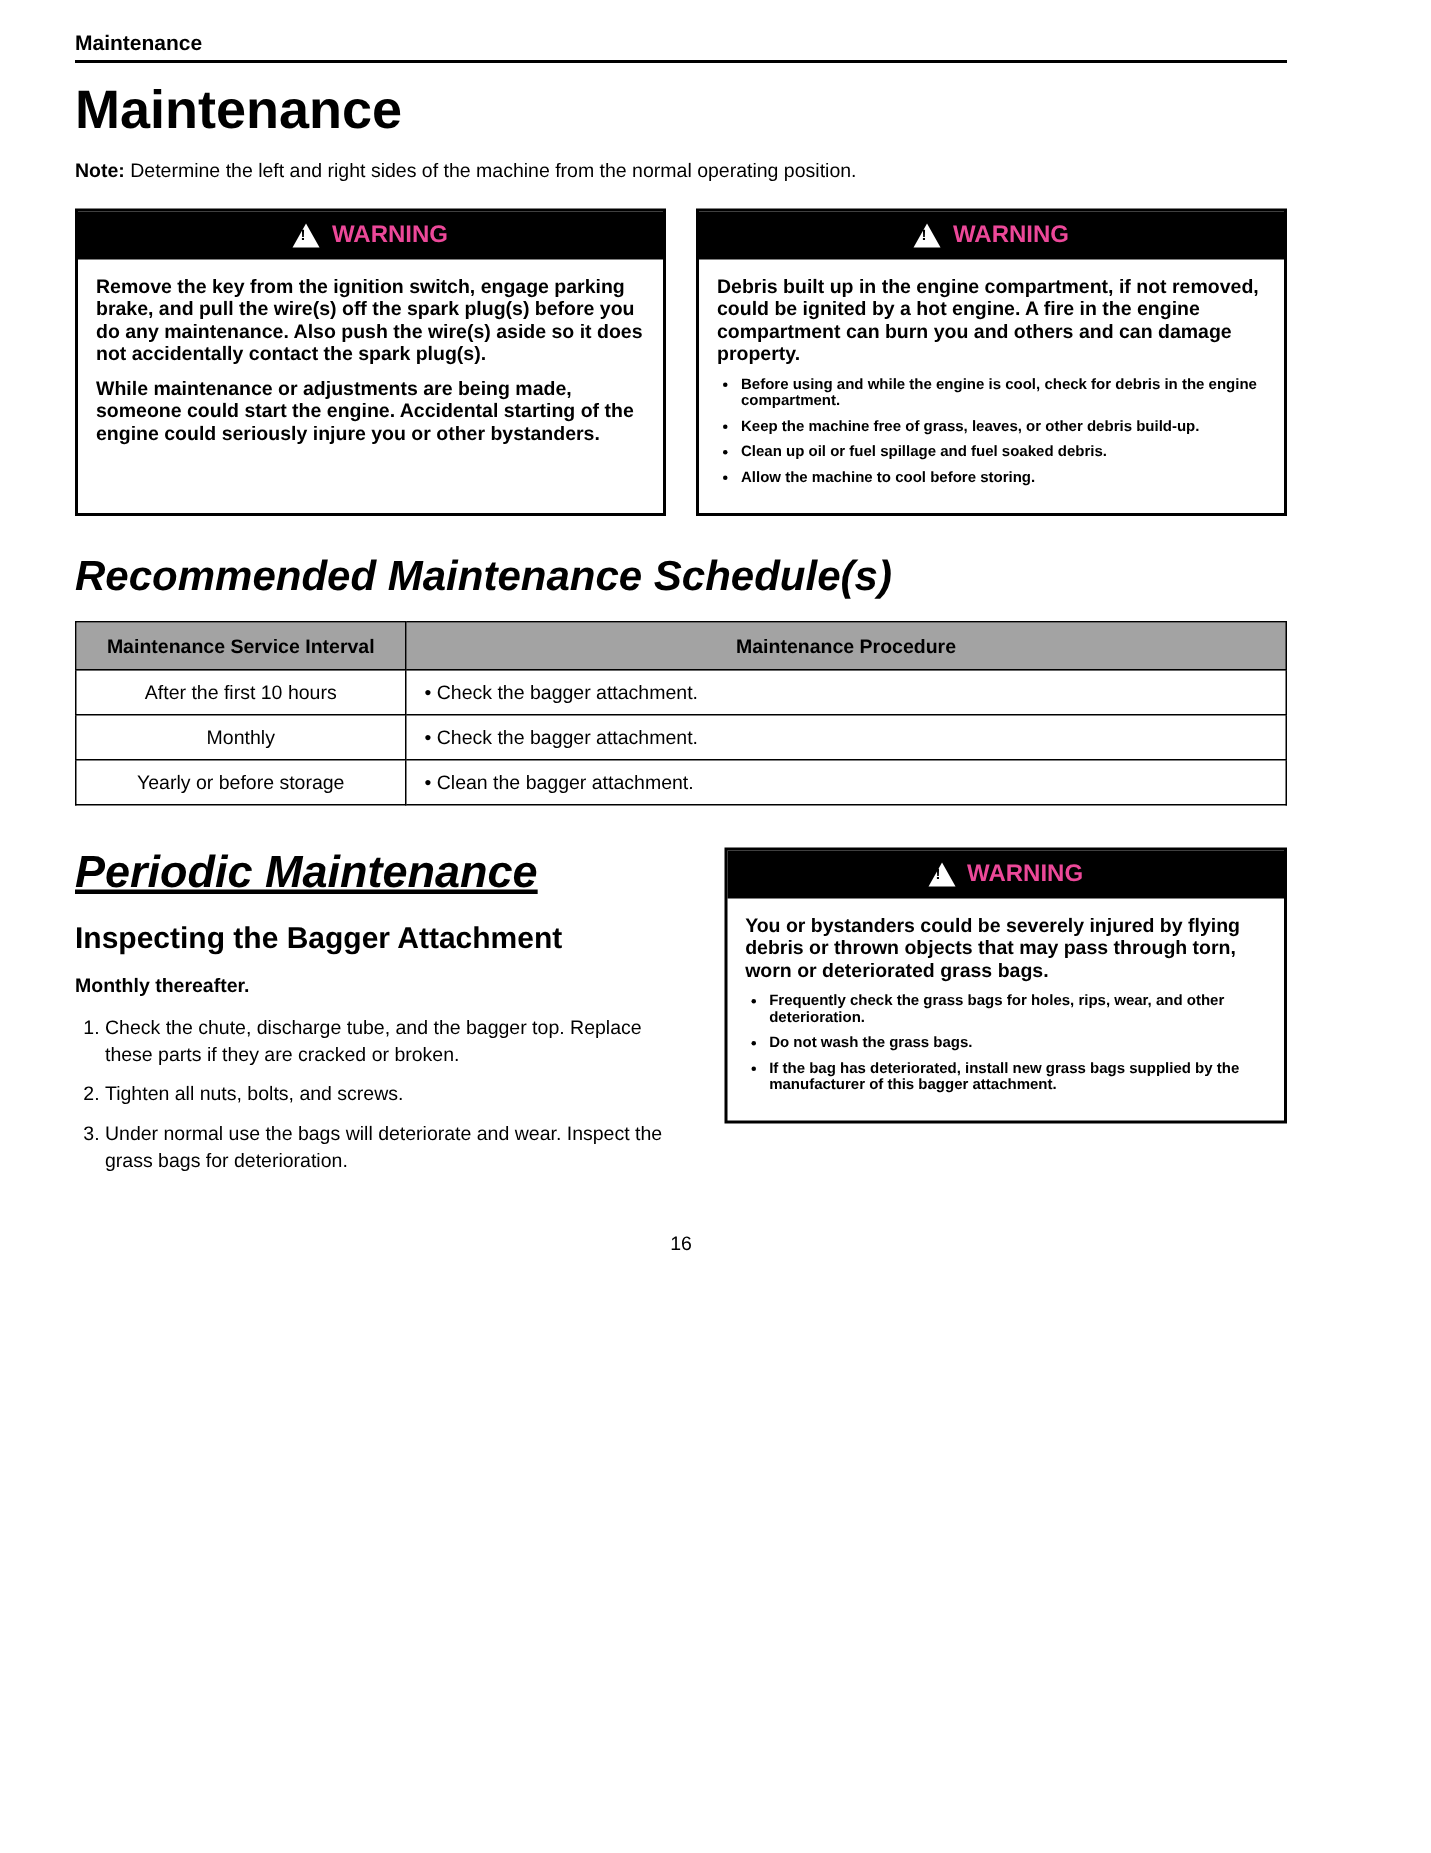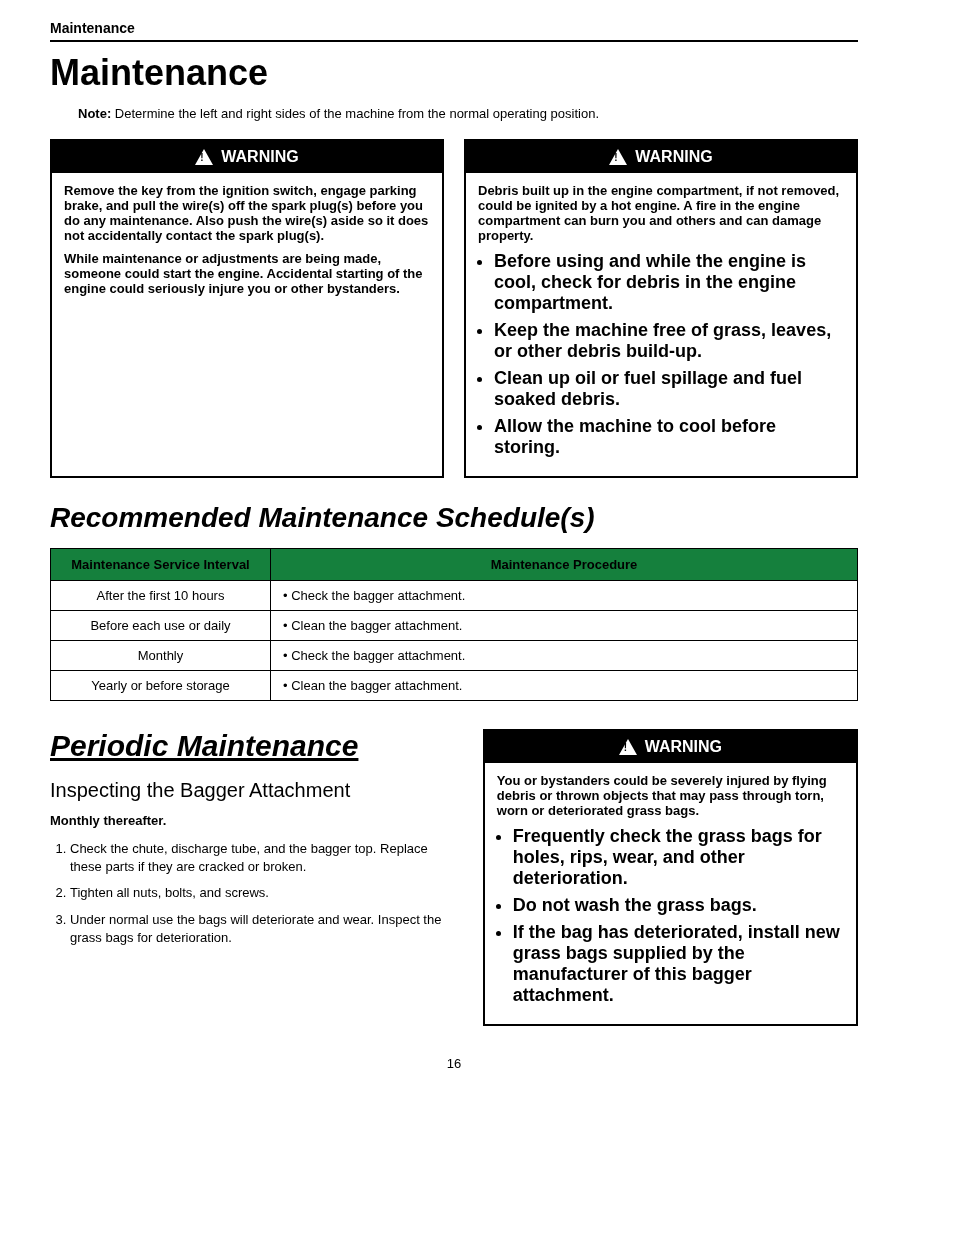--- a/index.html
+++ b/index.html
@@ -29,38 +29,37 @@
     }
     .page-title {
       font-size: 36px;
       font-weight: bold;
       margin-bottom: 12px;
       margin-top: 6px;
     }
     .note-line {
       font-size: 13px;
       margin-bottom: 18px;
-      margin-left: 28px;
     }
     .note-line strong {
       font-weight: bold;
     }
     .warning-row {
       display: flex;
       gap: 20px;
       margin-bottom: 24px;
     }
     .warning-box {
       border: 2px solid #000;
       flex: 1;
       padding: 0 0 12px 0;
     }
     .warning-header {
       background: #000;
-      color: #ffffff;
+      color: #ec4899;
       text-align: center;
       padding: 7px 10px;
       font-size: 16px;
       font-weight: bold;
       display: flex;
       align-items: center;
       justify-content: center;
       gap: 8px;
       margin-bottom: 10px;
     }
@@ -89,42 +88,42 @@
     .warning-body p {
       font-weight: bold;
       margin-bottom: 8px;
       font-size: 13px;
     }
     .warning-body ul {
       margin-left: 16px;
     }
     .warning-body ul li {
       font-weight: bold;
-      font-size: 18px;
+      font-size: 10px;
       margin-bottom: 6px;
     }
     .section-title {
       font-size: 28px;
       font-weight: bold;
       font-style: italic;
       margin-bottom: 14px;
       margin-top: 4px;
     }
     .maintenance-table {
       width: 100%;
       border-collapse: collapse;
       margin-bottom: 28px;
       border: 1px solid #000;
     }
     .maintenance-table th {
       border: 1px solid #000;
       padding: 8px 12px;
       font-weight: bold;
       font-size: 13px;
-      background: #15803d;
+      background: #a3a3a3;
     }
     .maintenance-table td {
       border: 1px solid #000;
       padding: 7px 12px;
       font-size: 13px;
       vertical-align: middle;
       margin-left: 40px;
     }
     .maintenance-table .interval-col {
       text-align: center;
@@ -143,21 +142,21 @@
     }
     .periodic-title {
       font-size: 30px;
       font-weight: bold;
       font-style: italic;
       margin-bottom: 14px;
       text-decoration: underline;
     }
     .sub-section-title {
       font-size: 20px;
-      font-weight: normal;
+      font-weight: bold;
       margin-bottom: 10px;
       line-height: 1.3;
     }
     .service-interval {
       font-size: 13px;
       font-weight: bold;
       margin-bottom: 2px;
     }
     .monthly-thereafter {
       font-size: 13px;
@@ -232,24 +231,20 @@
     <thead>
       <tr>
         <th class="interval-col">Maintenance Service Interval</th>
         <th>Maintenance Procedure</th>
       </tr>
     </thead>
     <tbody id="table-body">
     <tr>
           <td class="interval-col">After the first 10 hours</td>
           <td>• Check the bagger attachment.</td>
-        </tr>
-        <tr>
-          <td class="interval-col">Before each use or daily</td>
-          <td>• Clean the bagger attachment.</td>
         </tr>
         <tr>
           <td class="interval-col">Monthly</td>
           <td>• Check the bagger attachment.</td>
         </tr>
         <tr>
           <td class="interval-col">Yearly or before storage</td>
           <td>• Clean the bagger attachment.</td>
         </tr>
       </tbody>

